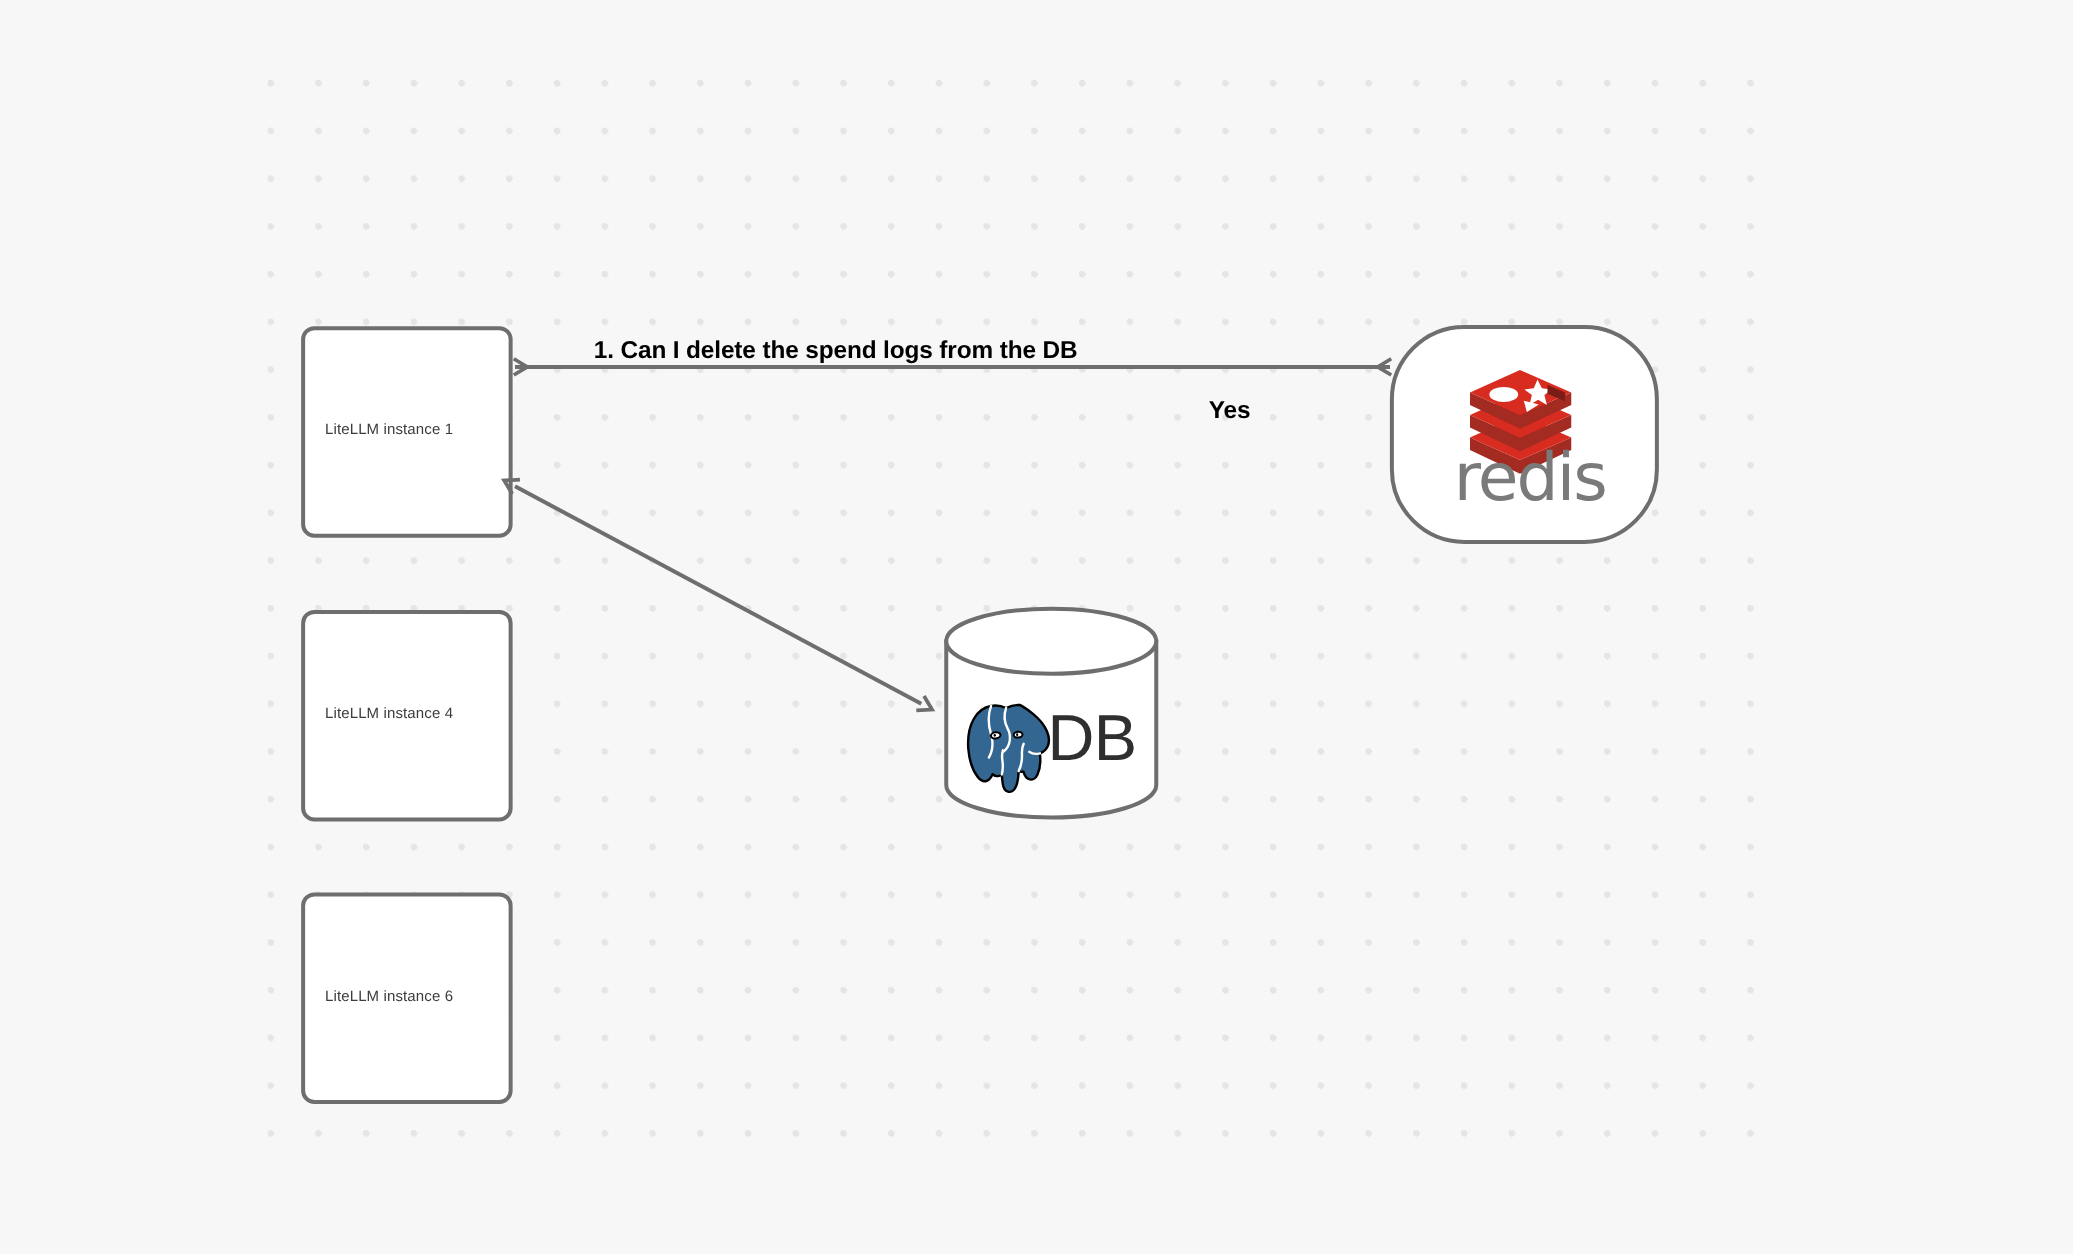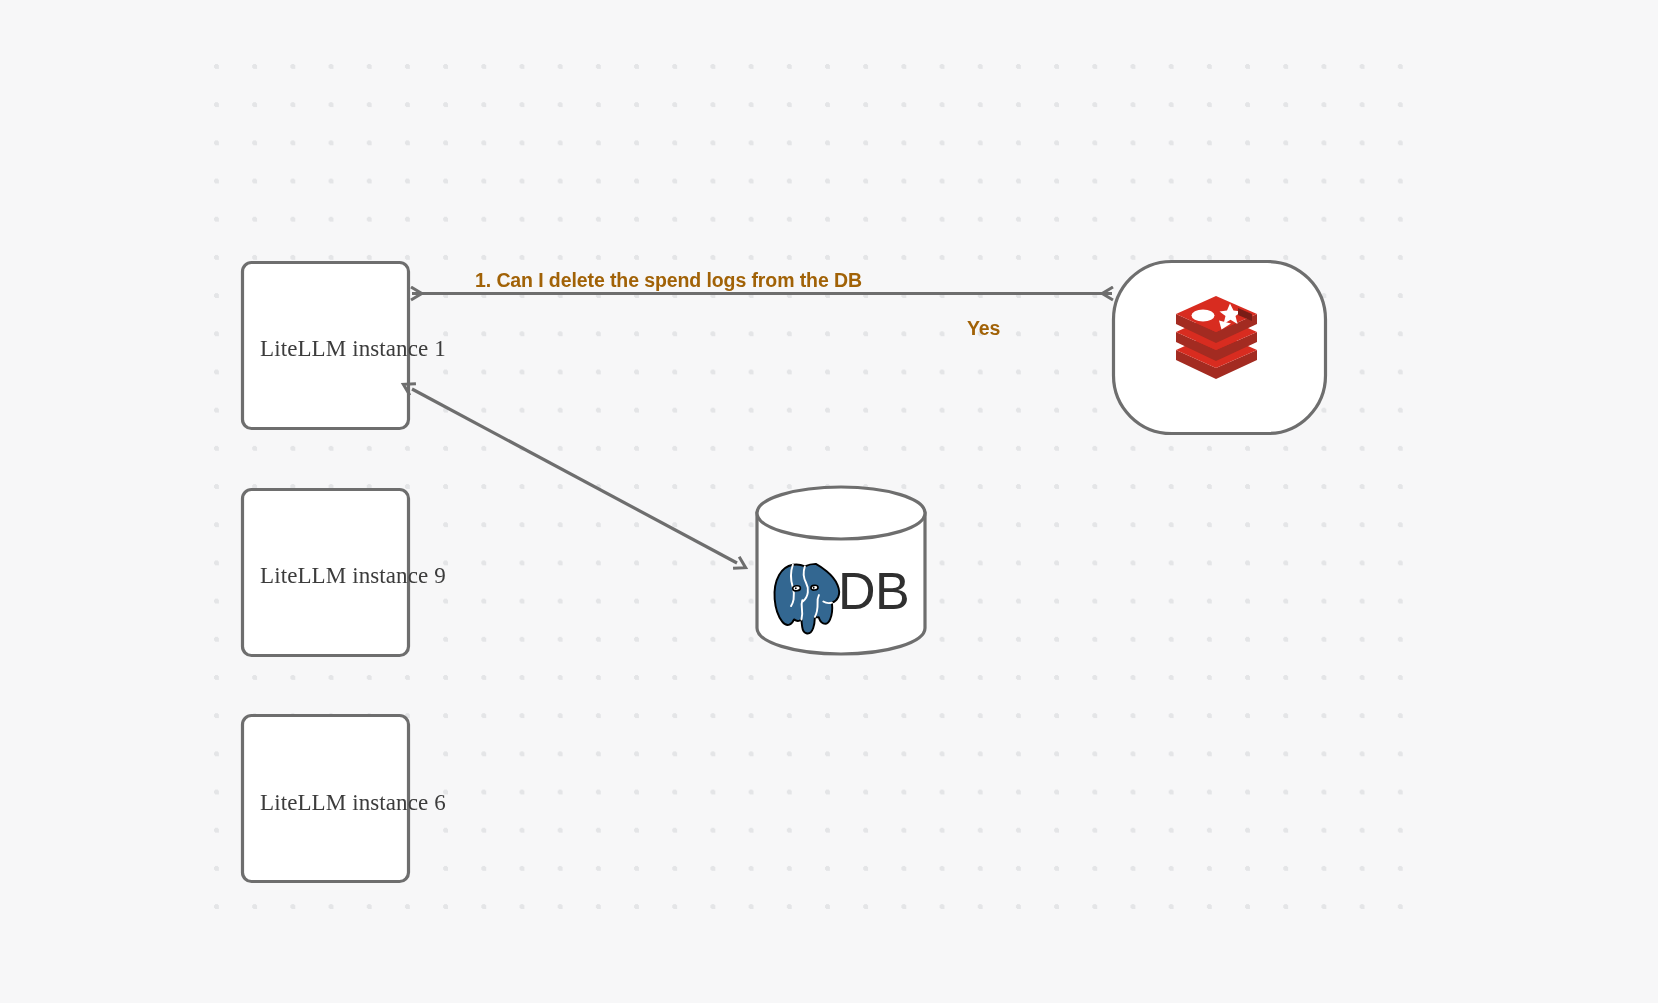--- a/index.html
+++ b/index.html
@@ -38,32 +38,32 @@
 
   #svg-layer {
     position: absolute;
     left: 0; top: 0;
     width: 1658px;
     height: 1003px;
   }
 
   .node-label {
     position: absolute;
-    font-size: 23px;
+    font-size: 12px;
     color: #3c3c3c;
-    font-family: Liberation Serif, serif;
+    font-family: Liberation Sans, sans-serif;
     white-space: nowrap;
     letter-spacing: 0.1px;
   }
 
   .edge-label {
     position: absolute;
     font-size: 19.5px;
     font-weight: bold;
-    color: #a16207;
+    color: #000000;
     font-family: "Liberation Sans", sans-serif;
     white-space: nowrap;
     letter-spacing: -0.1px;
   }
 
   .redis-word {
     position: absolute;
     font-size: 53px;
     color: #7a7a7a;
     font-family: "DejaVu Sans", sans-serif;
@@ -162,24 +162,25 @@
     </g>
 
     <line x1="1112" y1="293.5" x2="412" y2="293.5" stroke="#6e6e6e" stroke-width="3.2" marker-start="url(#arrow-right)" marker-end="url(#arrow-left)"></line>
 
     <line x1="412" y1="389" x2="737" y2="563" stroke="#6e6e6e" stroke-width="3.2" marker-start="url(#arrow-diag-start)" marker-end="url(#arrow-diag-end)"></line>
 
   </svg>
 
   <div class="node-label" style="left:260px; top:336px;">LiteLLM instance 1</div>
 
-  <div class="node-label" style="left:260px; top:563px;">LiteLLM instance 9</div>
+  <div class="node-label" style="left:260px; top:563px;">LiteLLM instance 4</div>
 
   <div class="node-label" style="left:260px; top:790px;">LiteLLM instance 6</div>
 
+  <div class="redis-word" style="left:1163px; top:352px;">redis</div>
 
   <div class="db-word" style="left:838px; top:561px;text-align:right;">DB</div>
 
   <div class="edge-label" style="left:475px; top:269px;">1.  Can I delete the spend logs from the DB</div>
 
   <div class="edge-label" style="left:967px; top:269px;margin-top:48px;">Yes</div>
 
 
 </div>
 

